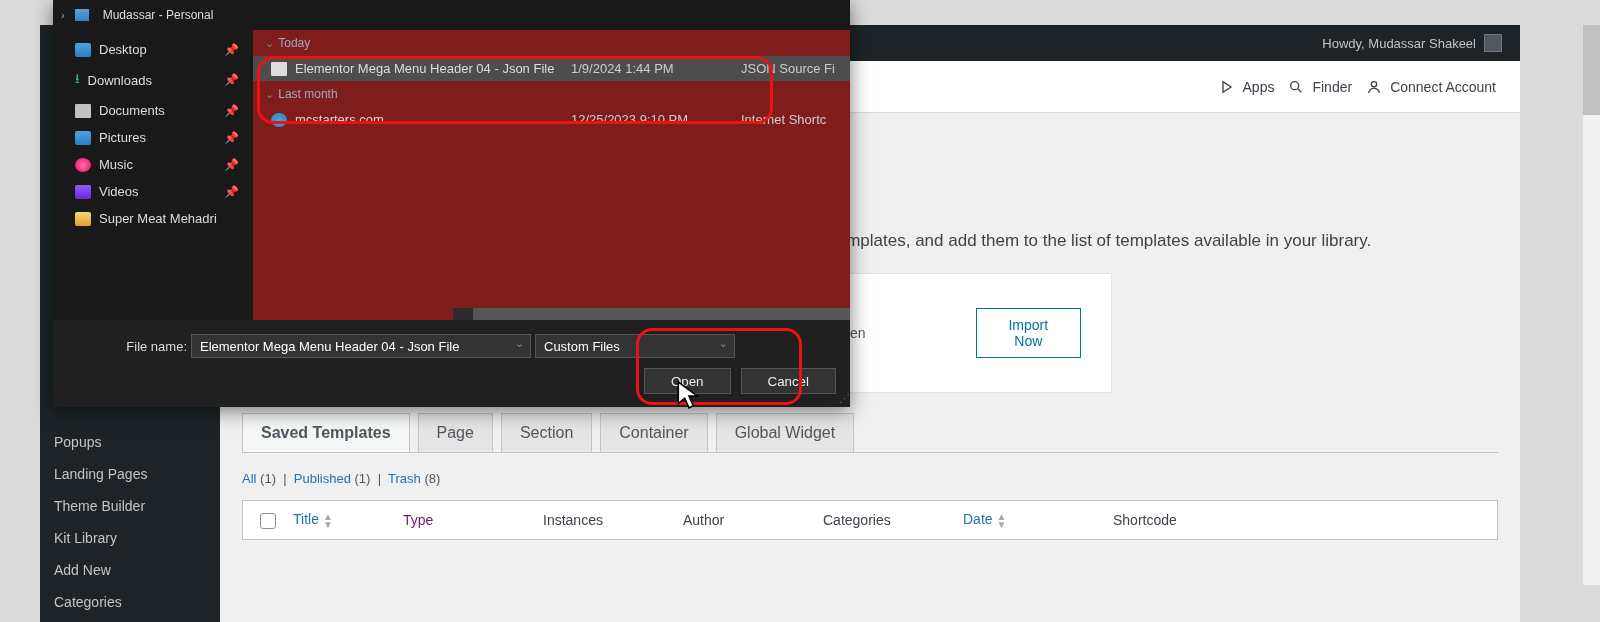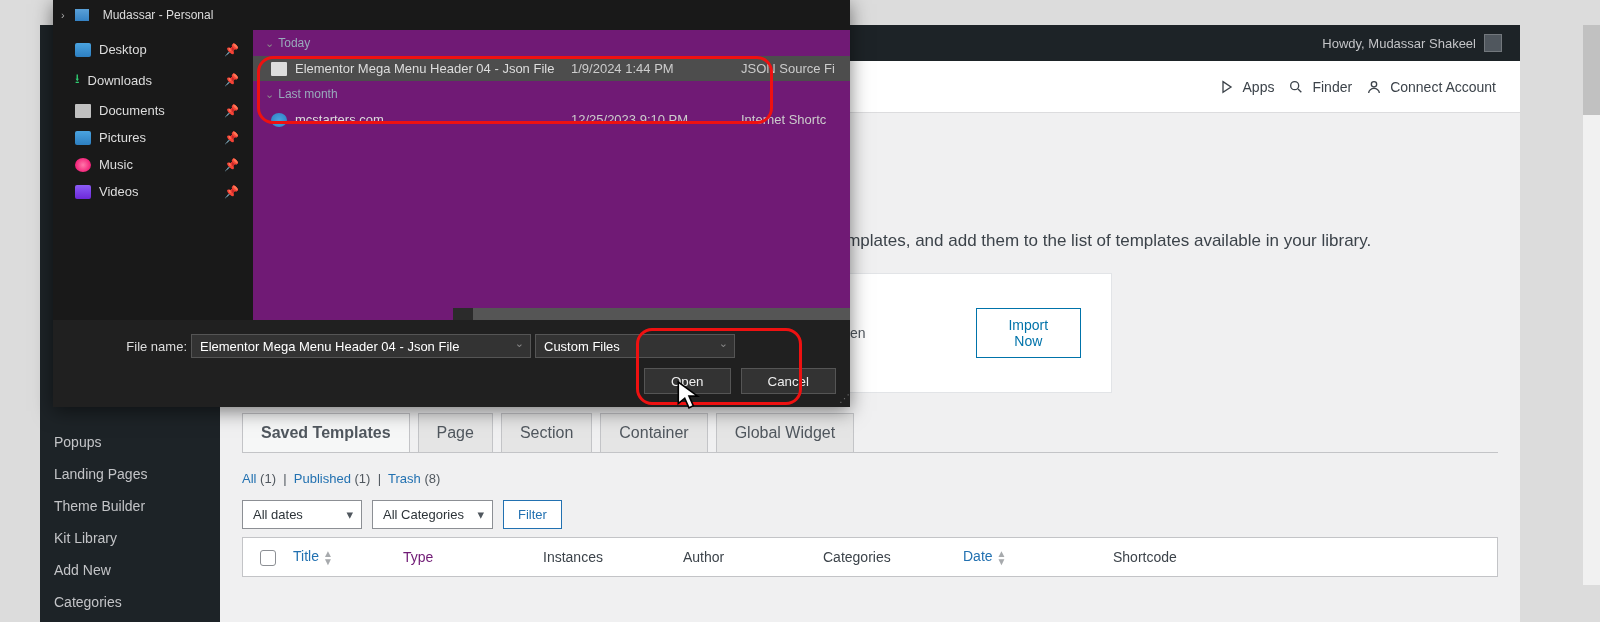--- a/index.html
+++ b/index.html
@@ -74,21 +74,21 @@
 .ic { width:16px; height:14px; display:inline-block; vertical-align:middle; }
 .ic.desk{background:linear-gradient(#4aa3e0,#2d7fc1);border-radius:2px;}
 .ic.doc{background:#c0c0c0;border-radius:1px;}
 .ic.pic{background:linear-gradient(#4aa3e0,#2d7fc1);border-radius:2px;}
 .ic.mus{background:radial-gradient(circle,#f7a,#e06);border-radius:50%;}
 .ic.vid{background:linear-gradient(#8b5cf6,#6d28d9);border-radius:2px;}
 .ic.fol{background:linear-gradient(#f7d774,#e0a030);border-radius:2px;}
 .ic.json{background:#ddd;border-radius:1px;}
 .ic.web{background:radial-gradient(circle,#4aa3e0,#2d7fc1);border-radius:50%;}
 
-.filedlg .list { flex:1; background:#701a75; position:relative; overflow:hidden;}
+.filedlg .list { flex:1; background:#7f1d1d; position:relative; overflow:hidden;}
 .filedlg .grp { color:#9ab; padding:6px 12px; font-size:12px; display:flex; align-items:center; gap:4px;}
 .filedlg .grp::before{content:'⌄'; color:#888; font-size:11px;}
 .filedlg .row { display:flex; align-items:center; padding:5px 12px 5px 18px; }
 .filedlg .row.sel { background:#4d4d4d; }
 .filedlg .row .c1{width:300px; display:flex; align-items:center; gap:8px;} .filedlg .row .c2{width:170px;color:#ccc;} .filedlg .row .c3{flex:1;color:#ccc;}
 .red-box1 { position:absolute; border:3px solid #e11; border-radius:16px; left:4px; top:26px; width:516px; height:68px; pointer-events:none; }
 .red-box2 { position:absolute; border:3px solid #e11; border-radius:16px; left:583px; top:328px; width:166px; height:77px; pointer-events:none; z-index:5;}
 .filedlg .hscroll { position:absolute; bottom:0; left:200px; right:0; height:12px; background:#2b2b2b; }
 .filedlg .hscroll .thumb{ position:absolute; left:20px; width:430px; height:100%; background:#555;}
 
@@ -176,25 +176,20 @@
       <a>All</a>
       <span class="count">(1)</span>
       &nbsp;|&nbsp;
       <a>Published</a>
       <span class="count">(1)</span>
       &nbsp;|&nbsp;
       <a>Trash</a>
       <span class="count">(8)</span>
     </div>
 
-    <div class="filters">
-      <div class="dd">All dates</div>
-      <div class="dd">All Categories</div>
-      <button class="filter-btn">Filter</button>
-    </div>
 
     <div class="wp-table">
       <div class="hdr">
         <div class="cb"><span class="cbx"></span></div>
         <div class="col title"><span>Title</span><span class="sort-ic">▲<br>▼</span></div>
         <div class="col type">Type</div>
         <div class="col inst">Instances</div>
         <div class="col auth">Author</div>
         <div class="col cat">Categories</div>
         <div class="col date"><span>Date</span><span class="sort-ic">▲<br>▼</span></div>
@@ -246,20 +241,26 @@
             <span>Music</span>
           </span>
           <span class="pin">📌</span>
         </div>
       <div class="si">
           <span class="lbl">
             <span class="ic vid"></span>
             <span>Videos</span>
           </span>
           <span class="pin">📌</span>
+        </div>
+      <div class="si">
+          <span class="lbl">
+            <span class="ic fol"></span>
+            <span>Super Meat Mehadri</span>
+          </span>
         </div>
     </div>
     <div class="list">
 
       <div class="grp">Today</div>
       <div class="row sel">
         <div class="c1">
             <span class="ic json"></span>
             <span>Elementor Mega Menu Header 04 - Json File</span>
           </div>

